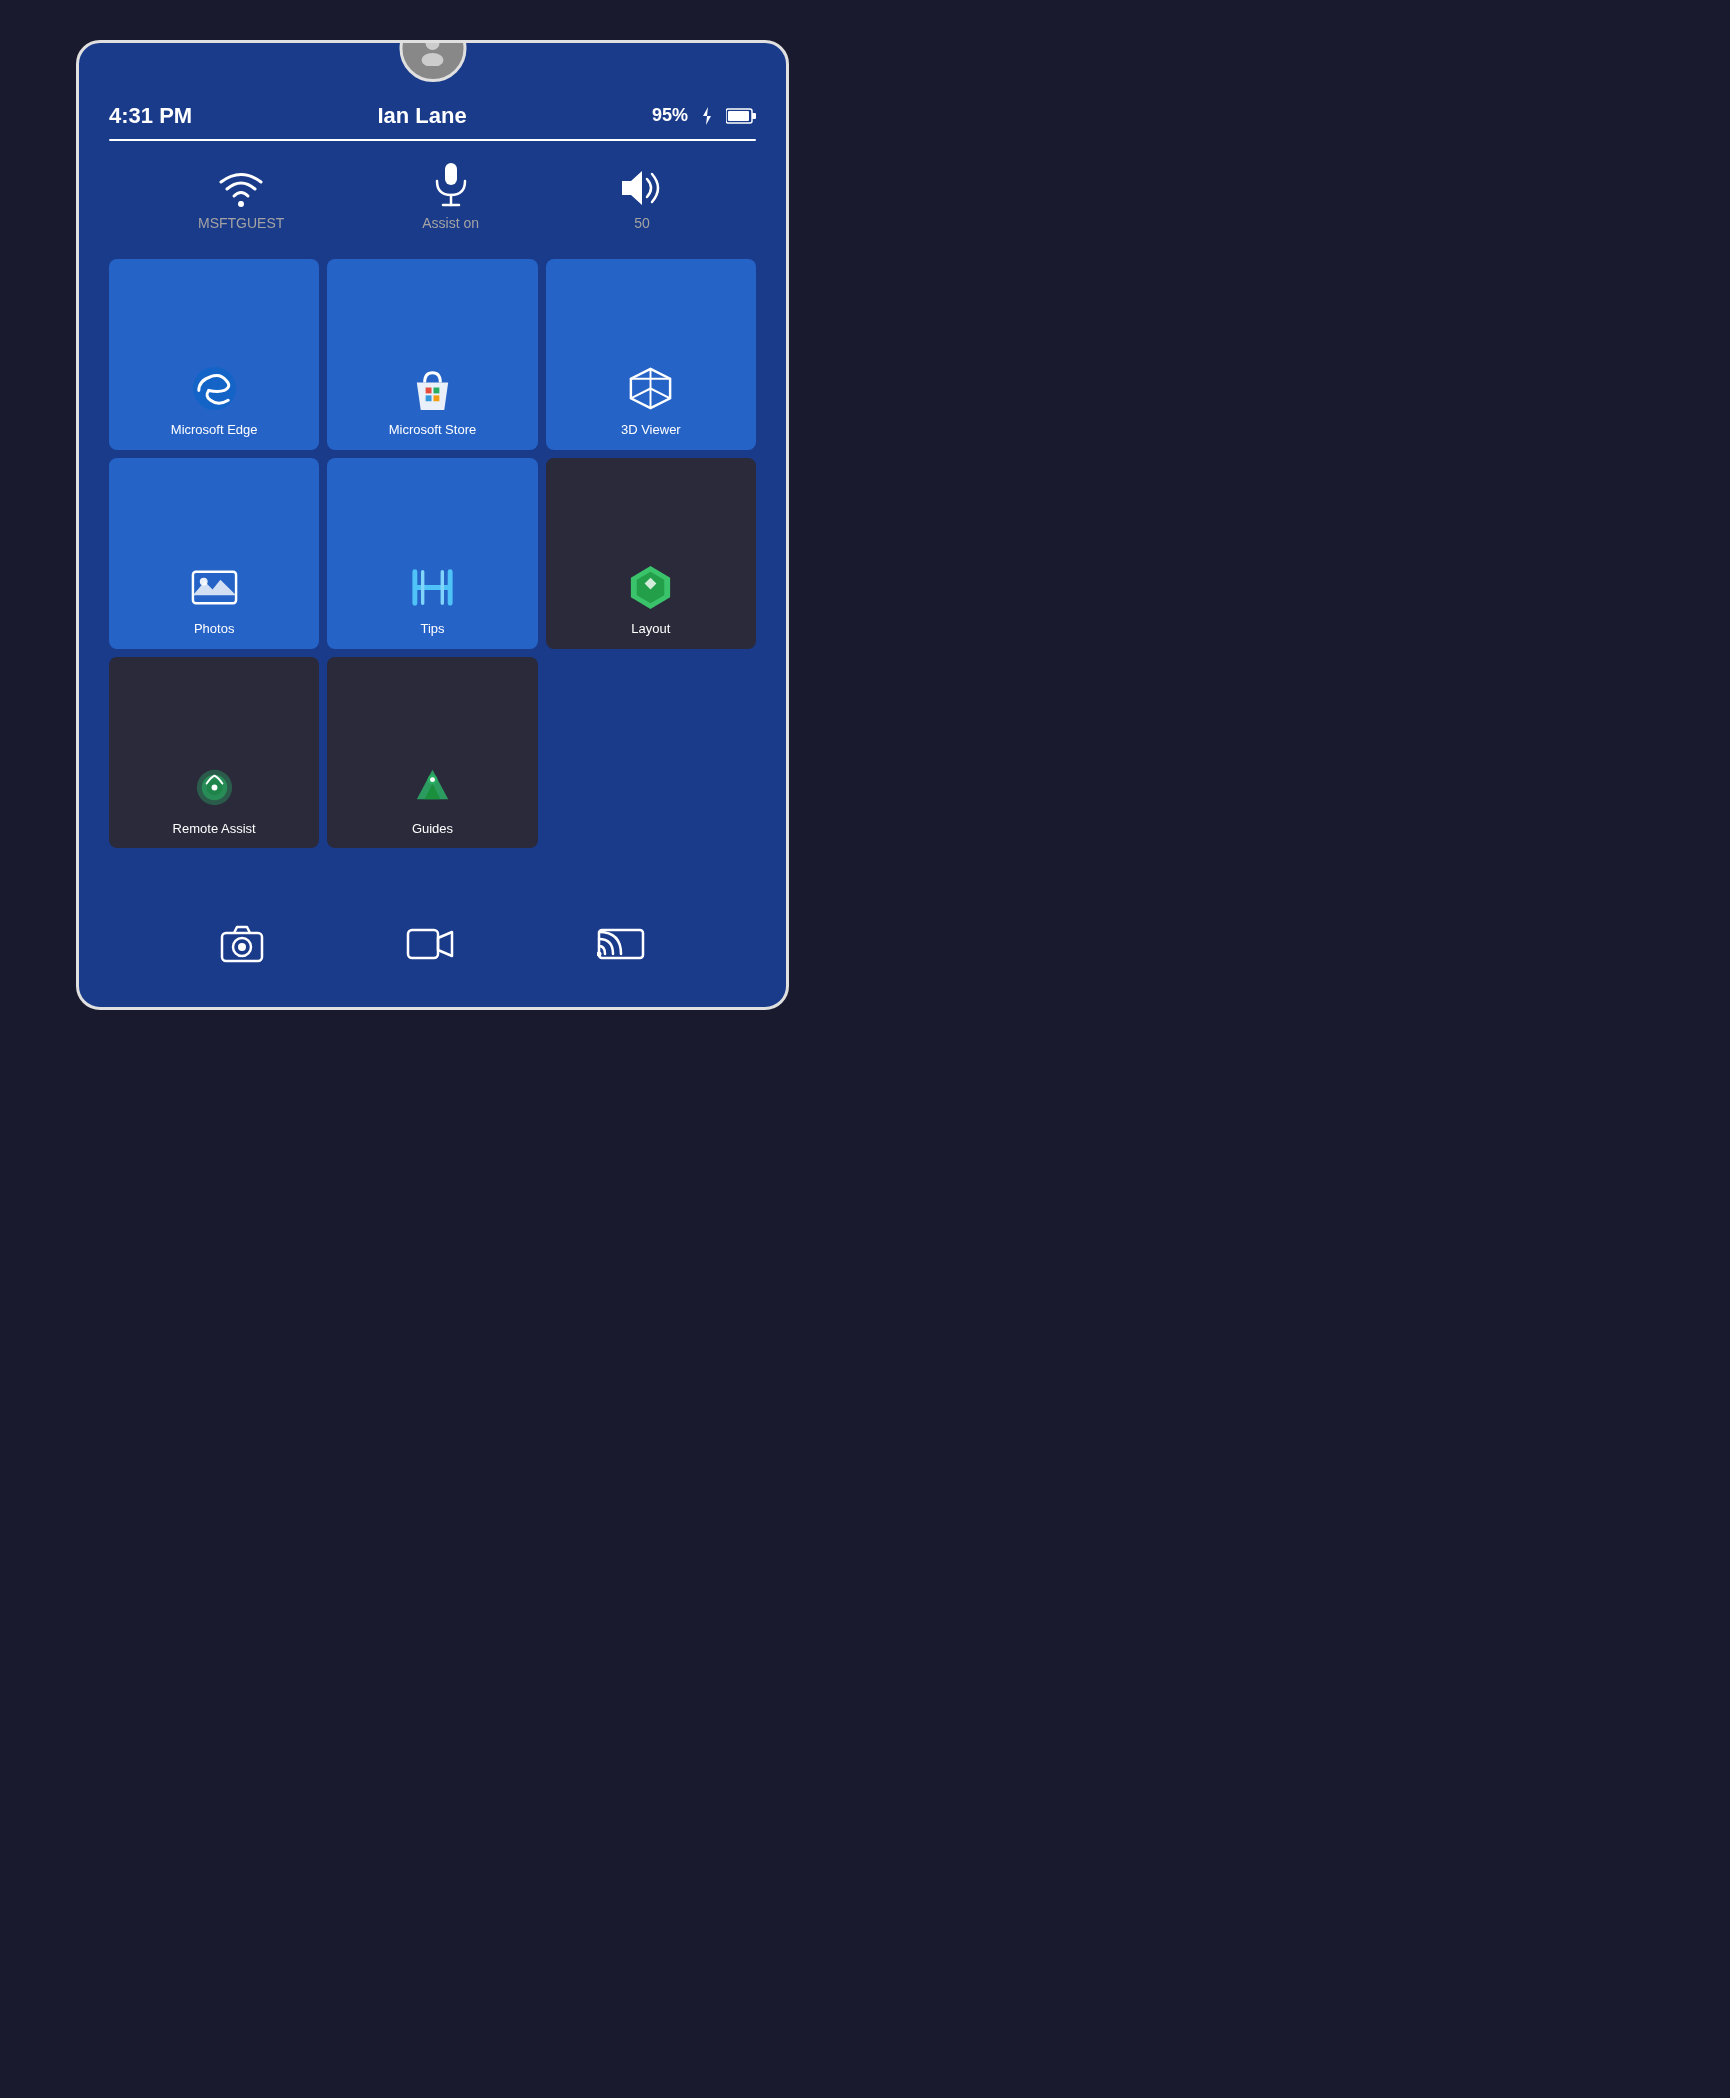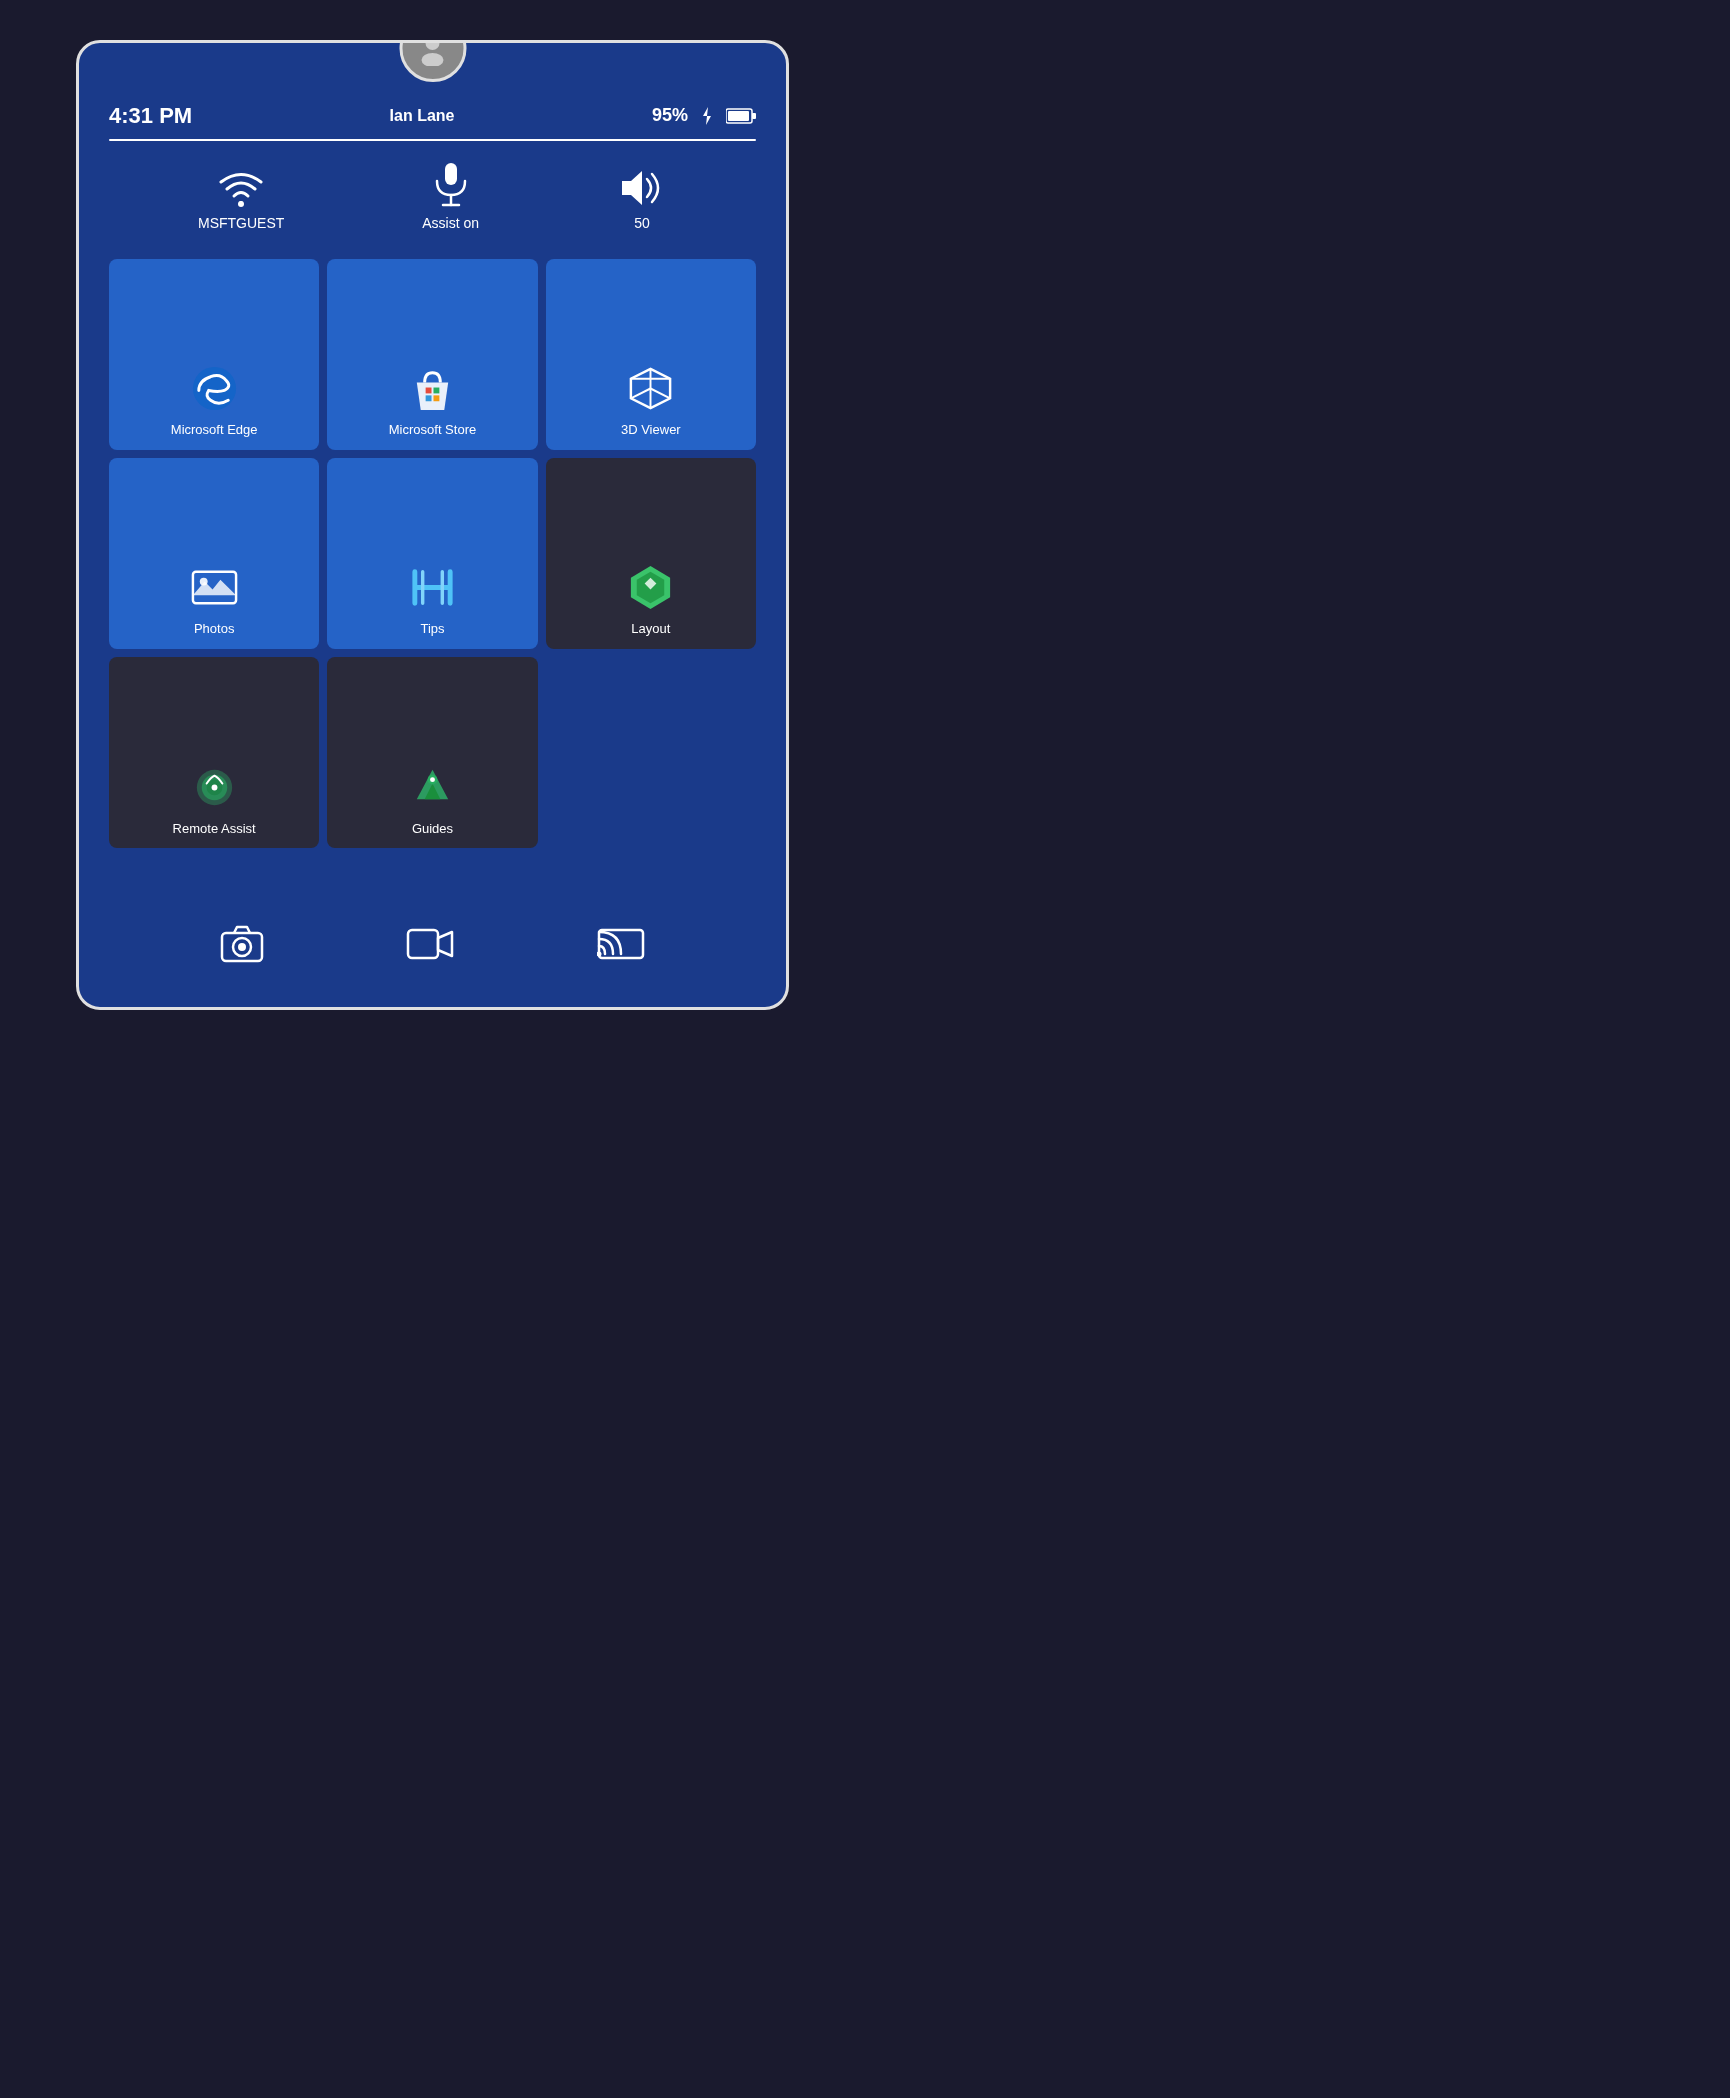--- a/index.html
+++ b/index.html
@@ -61,21 +61,21 @@
     }
 
     .status-time {
       color: #ffffff;
       font-size: 22px;
       font-weight: 600;
     }
 
     .status-user {
       color: #ffffff;
-      font-size: 16px;
+      font-size: 22px;
       font-weight: 600;
     }
 
     .status-battery {
       color: #ffffff;
       font-size: 18px;
       font-weight: 600;
       display: flex;
       align-items: center;
       gap: 12px;
@@ -100,21 +100,21 @@
     .quick-item {
       display: flex;
       flex-direction: column;
       align-items: center;
       gap: 6px;
       color: #ffffff;
     }
 
     .quick-item .icon-label {
       font-size: 14px;
-      color: #ffffff;
+      color: #a3a3a3;
       font-weight: 400;
     }
 
     
     .app-grid {
       display: grid;
       grid-template-columns: repeat(3, 1fr);
       gap: 8px;
       margin-bottom: 10px;
     }

